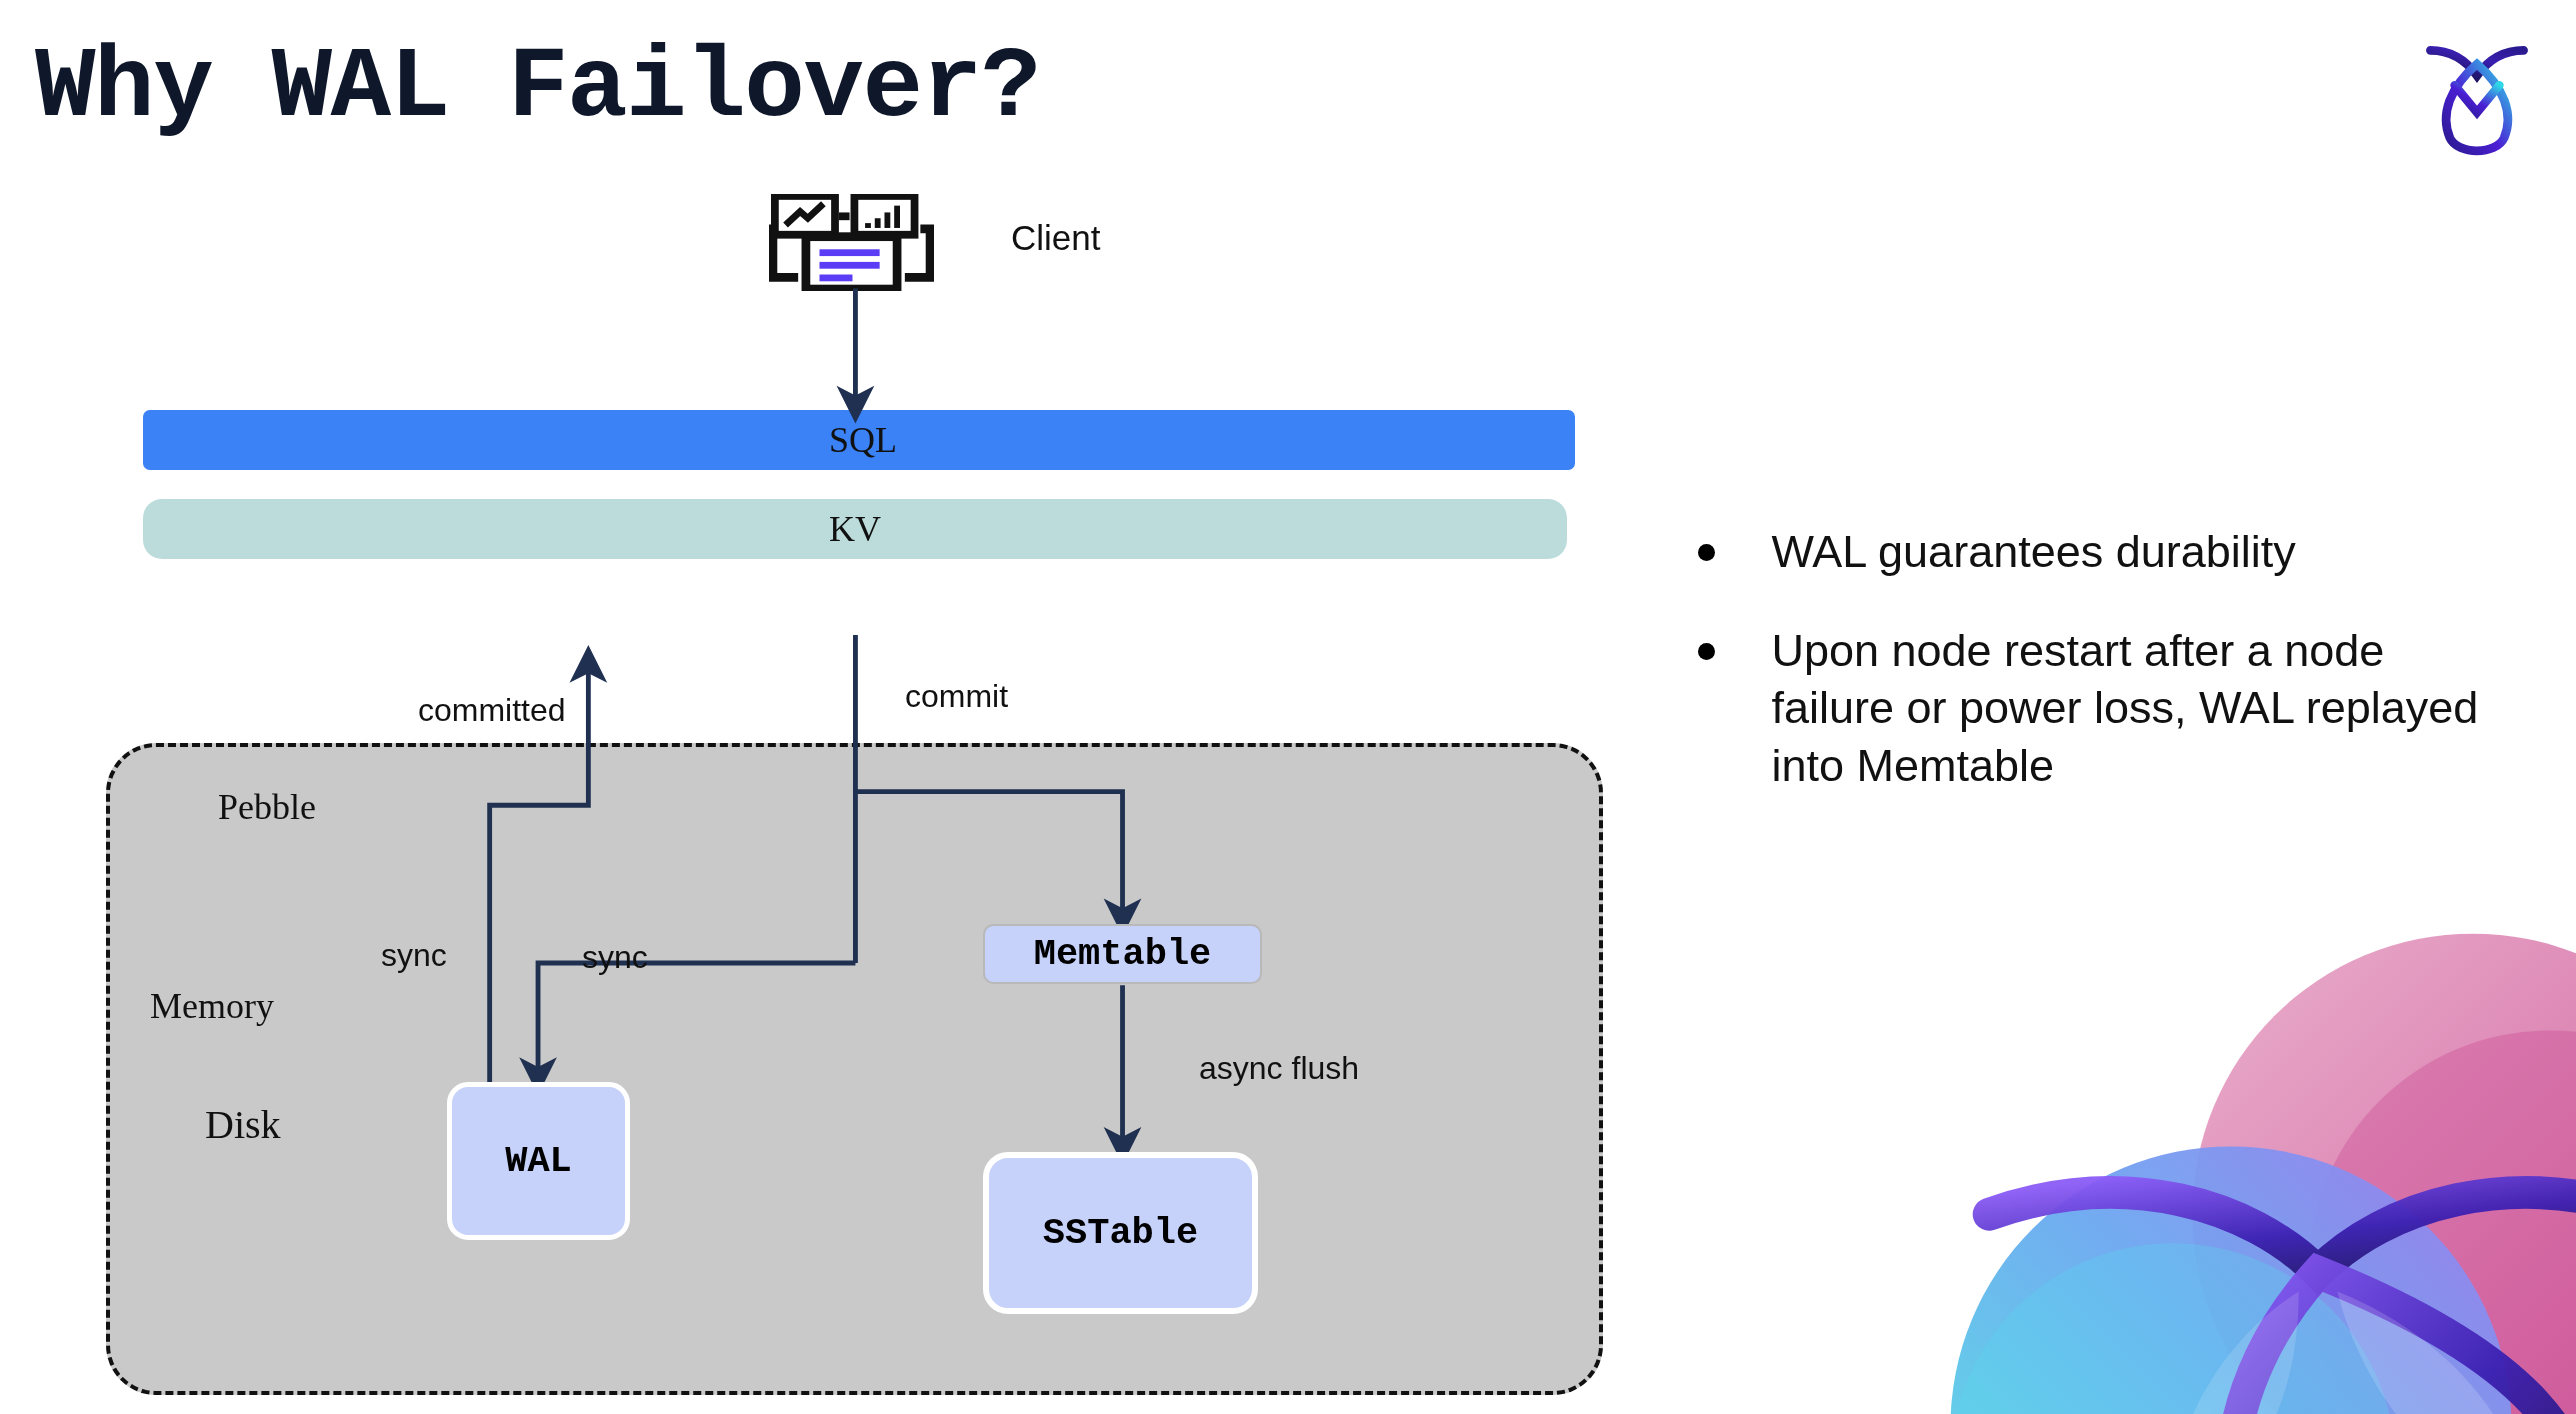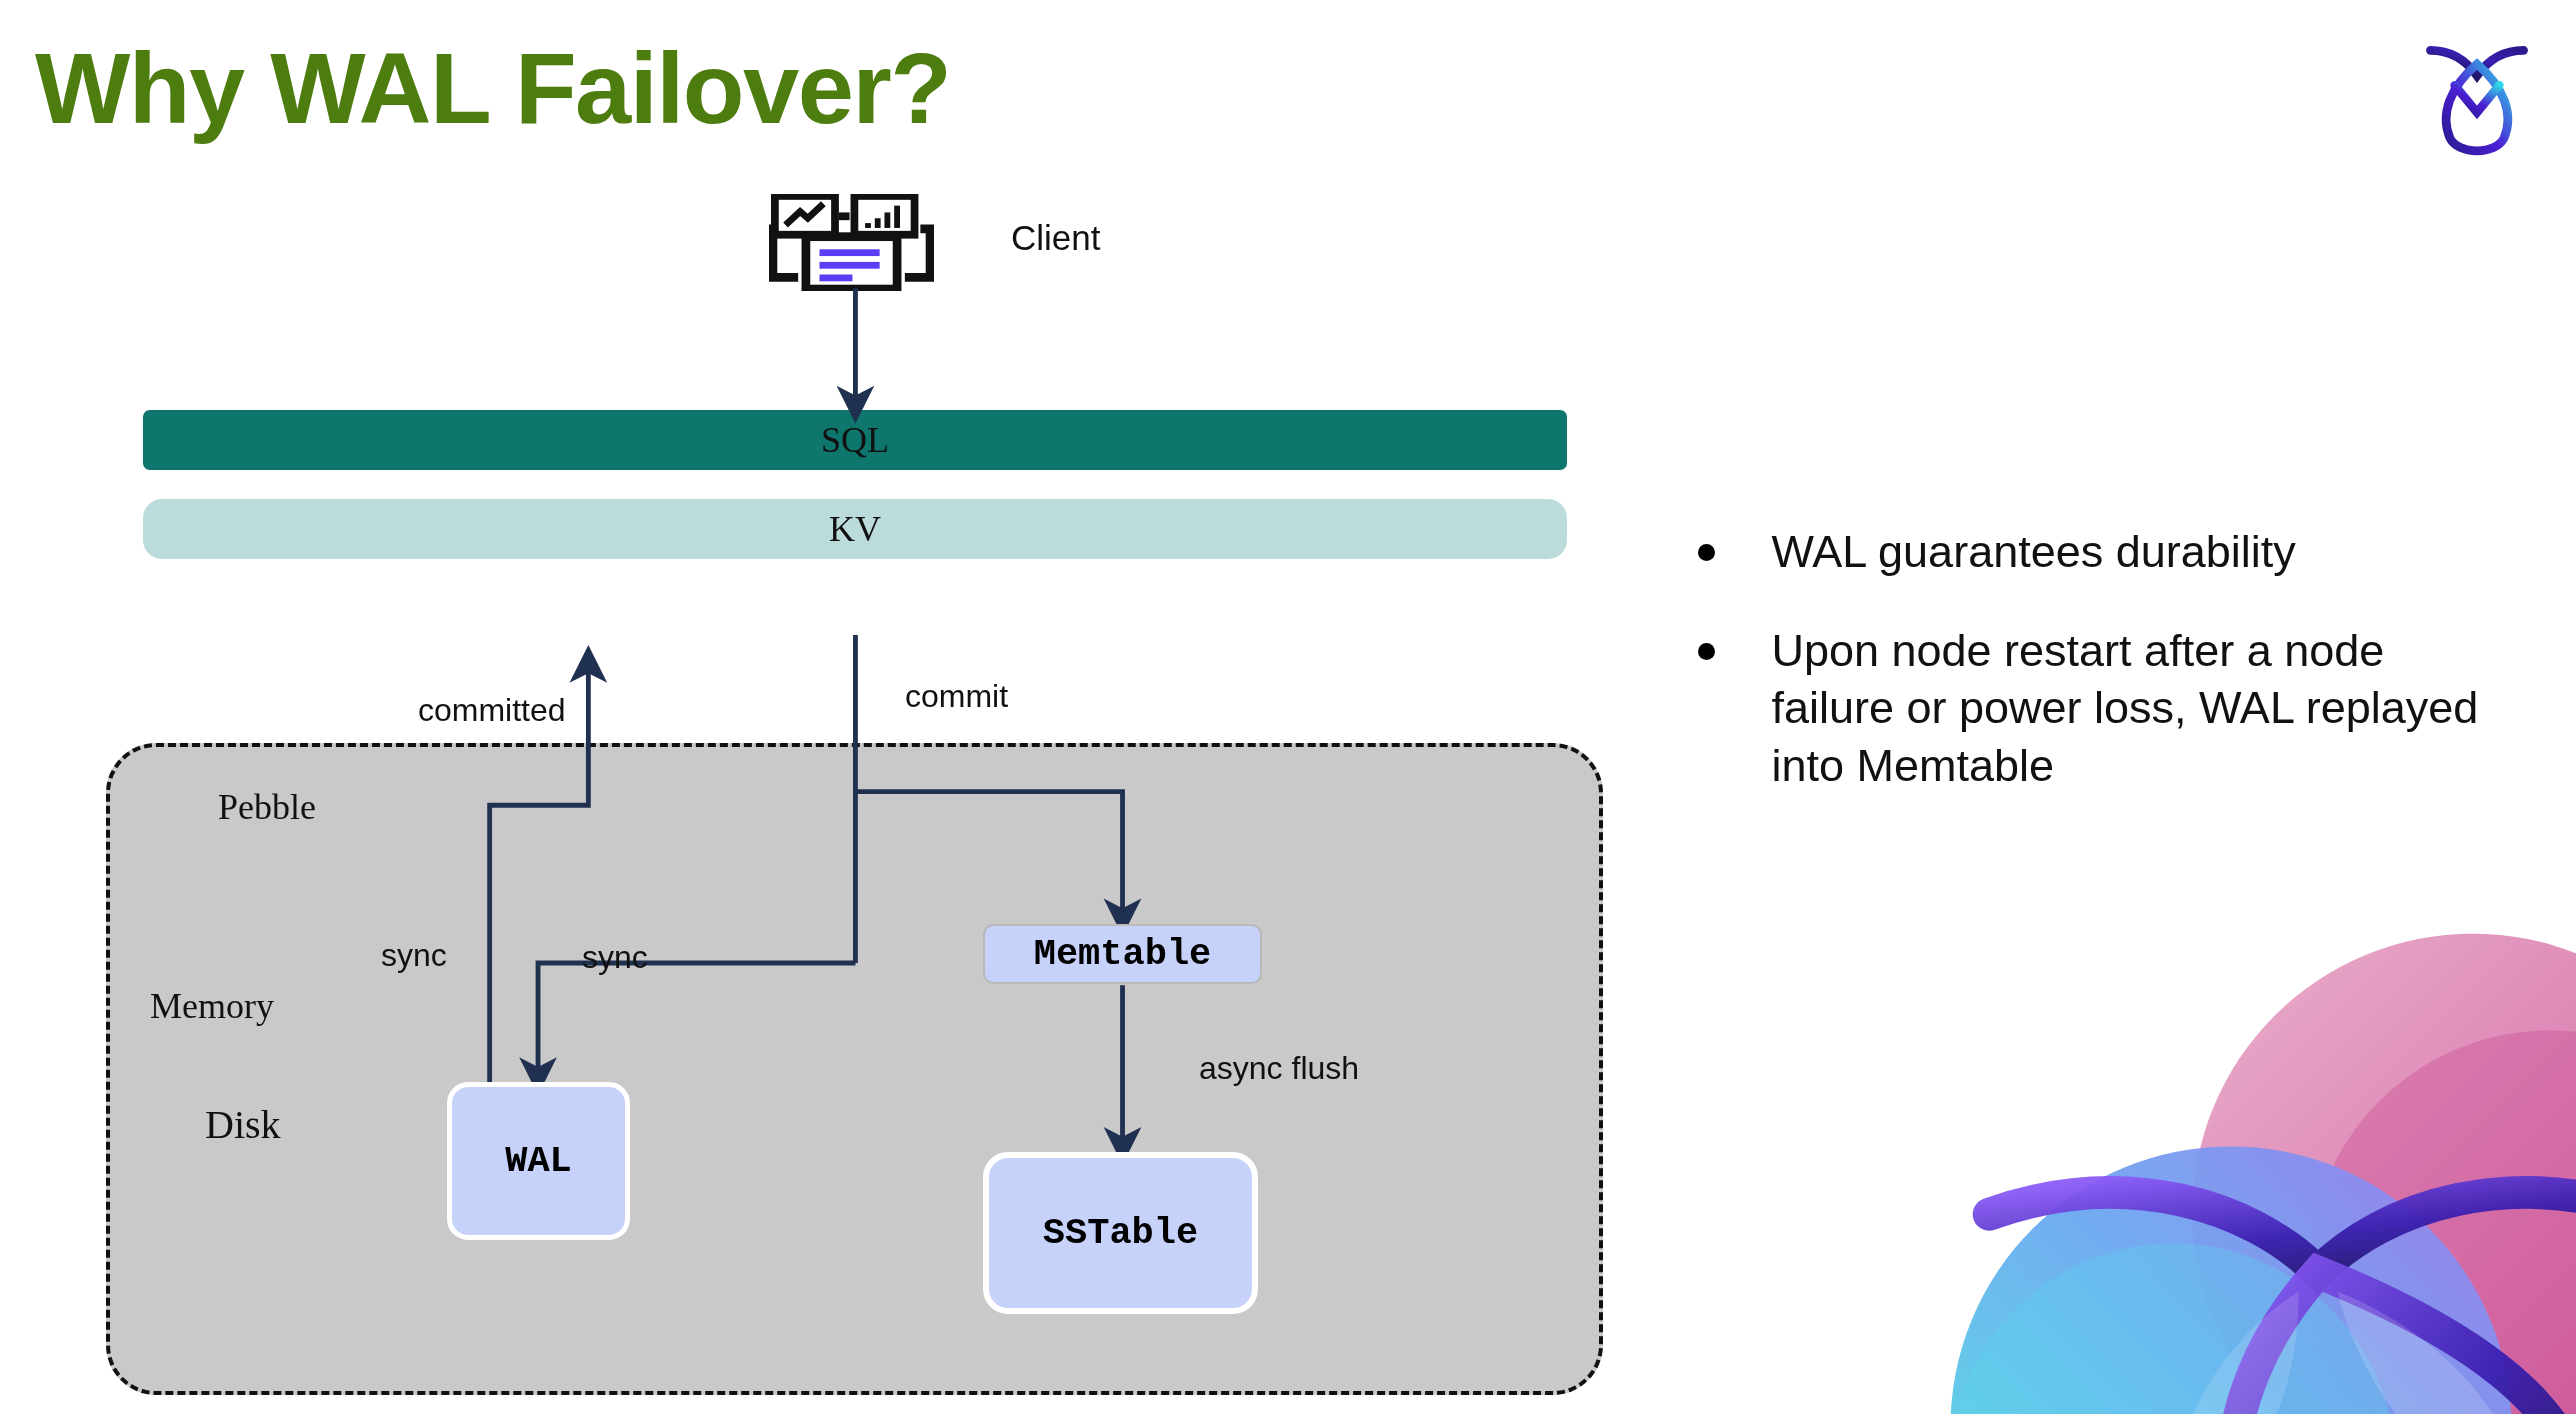--- a/index.html
+++ b/index.html
@@ -7,25 +7,25 @@
     width:2576px;height:1415px;
     background:#ffffff;
     font-family:"Liberation Sans", sans-serif;
     overflow:hidden;position:relative;
   }
   .slide{position:absolute;inset:0;overflow:hidden;}
 
   
   #page-title{
     position:absolute;left:35px;top:35px;
-    font-family:Liberation Sans, sans-serif;
+    font-family:Liberation Mono, monospace;
     font-weight:bold;
     font-size:101px;
     letter-spacing:-1.5px;
-    color:#4d7c0f;
+    color:#0f172a;
     line-height:1.05;
     white-space:nowrap;
   }
 
   
   #brand-logo{position:absolute;left:2411px;top:29px;width:132px;height:132px;}
 
   
   #watermark{position:absolute;left:1931px;top:924px;width:658px;height:503px;pointer-events:none;}
 
@@ -38,21 +38,21 @@
   }
 
   
   .layer-bar{
     position:absolute;left:143px;width:1424px;height:60px;
     border-radius:6.8px;
     display:flex;align-items:center;justify-content:center;
     font-family:"Liberation Serif", serif;
     font-size:36px;color:#111111;
   }
-  #layer-sql{top:410px;background:#0f766e;}
+  #layer-sql{top:410px;background:#3b82f6;padding-left:8px;}
   #layer-kv{top:499px;background:#bcdcdc;border-radius:19px;}
   #layer-storage{top:575px;background:#d6d0e4;}
 
   
   #pebble-box{
     position:absolute;left:106px;top:743px;width:1497px;height:652px;
     background:#c9c9c9;
     border:4.8px dashed #111111;
     border-radius:50px;
     box-sizing:border-box;

